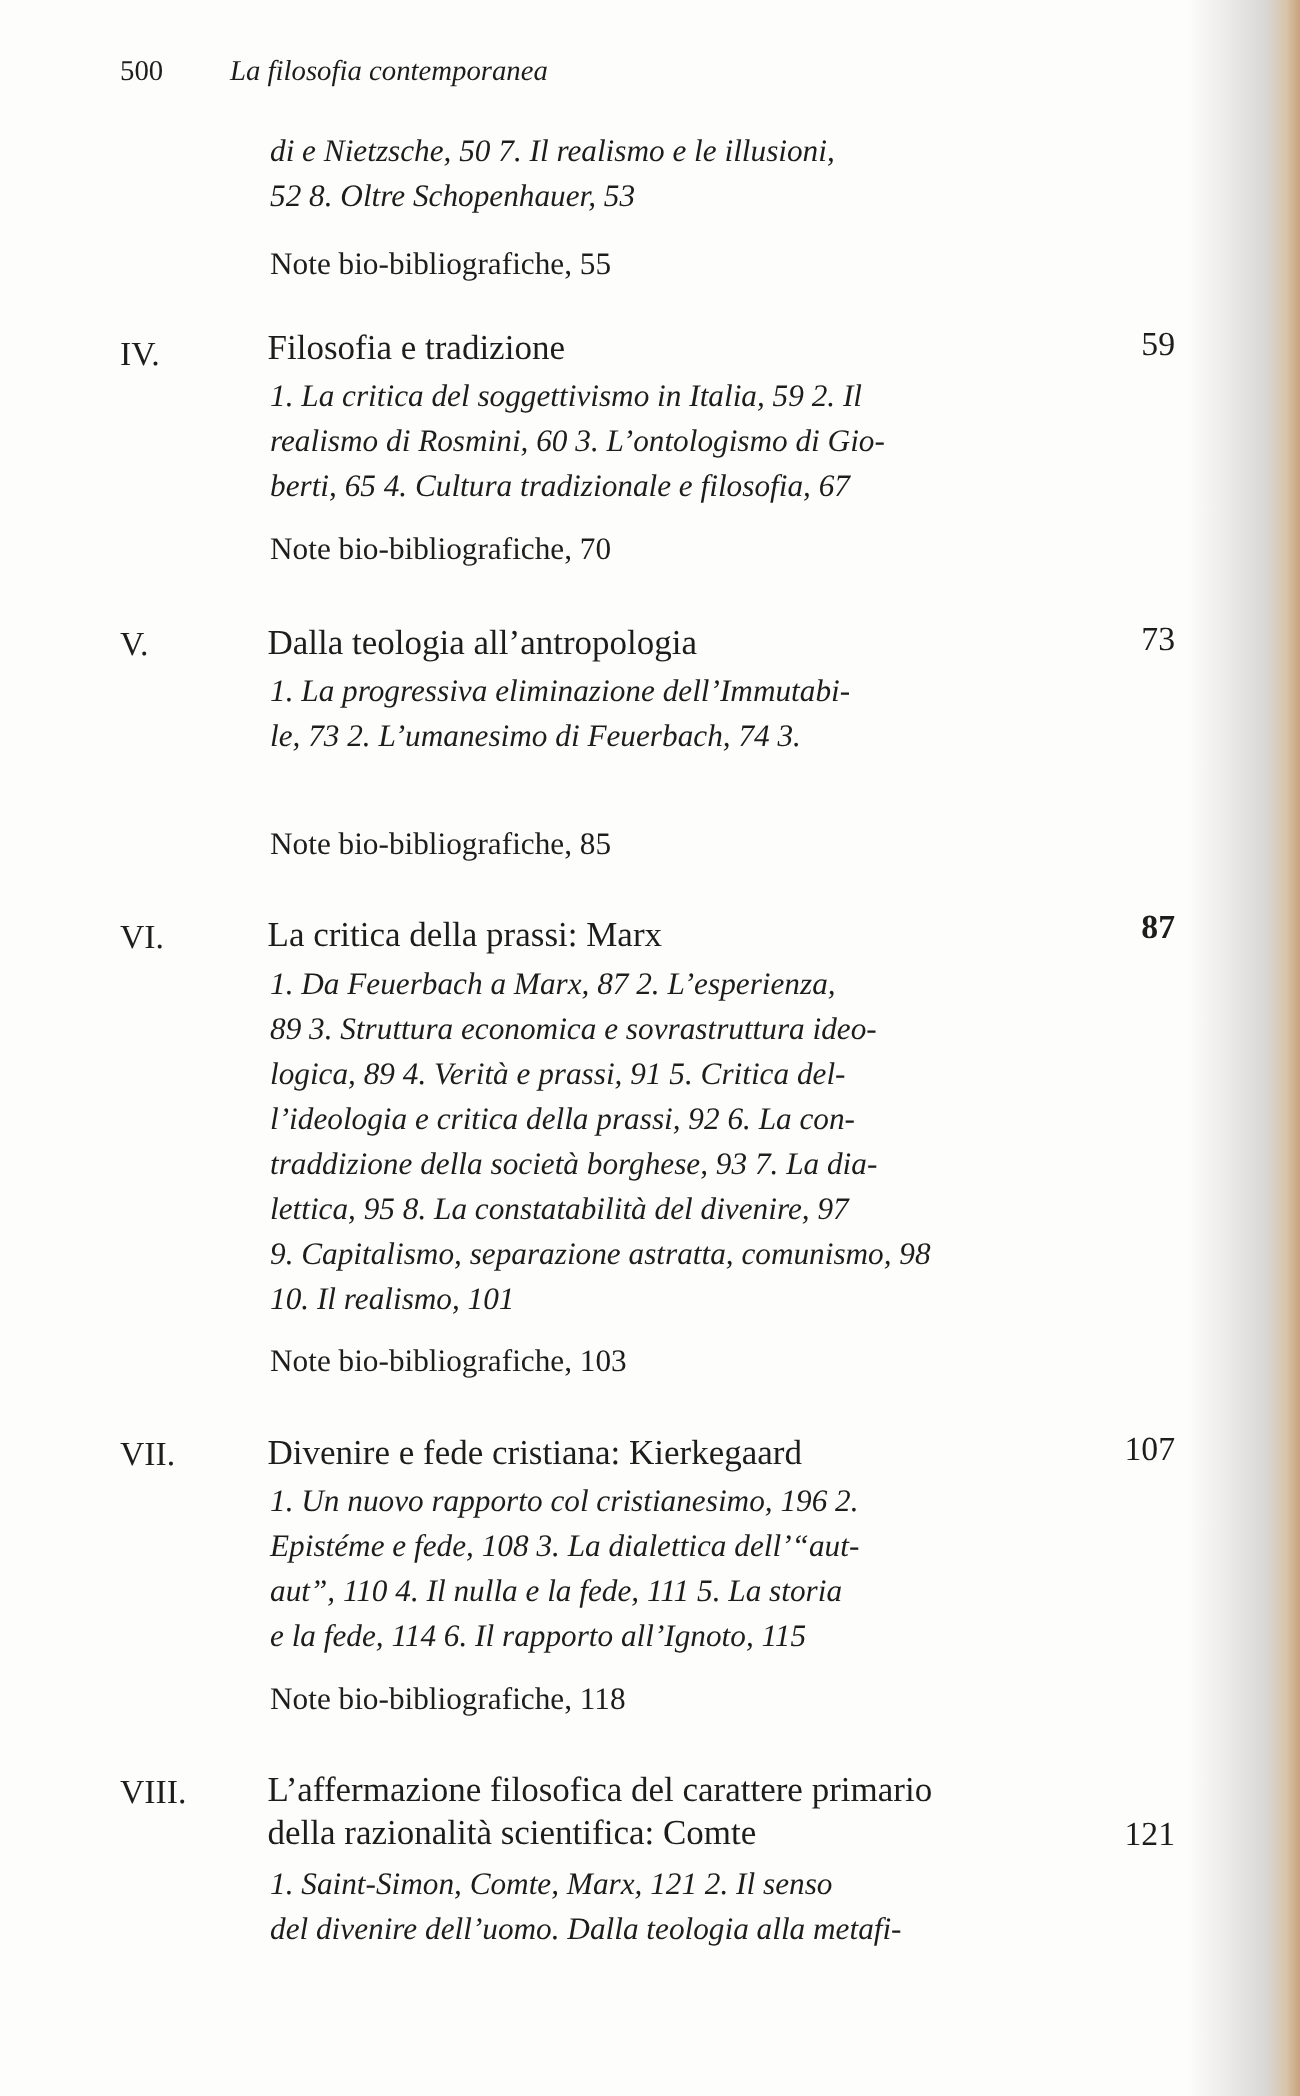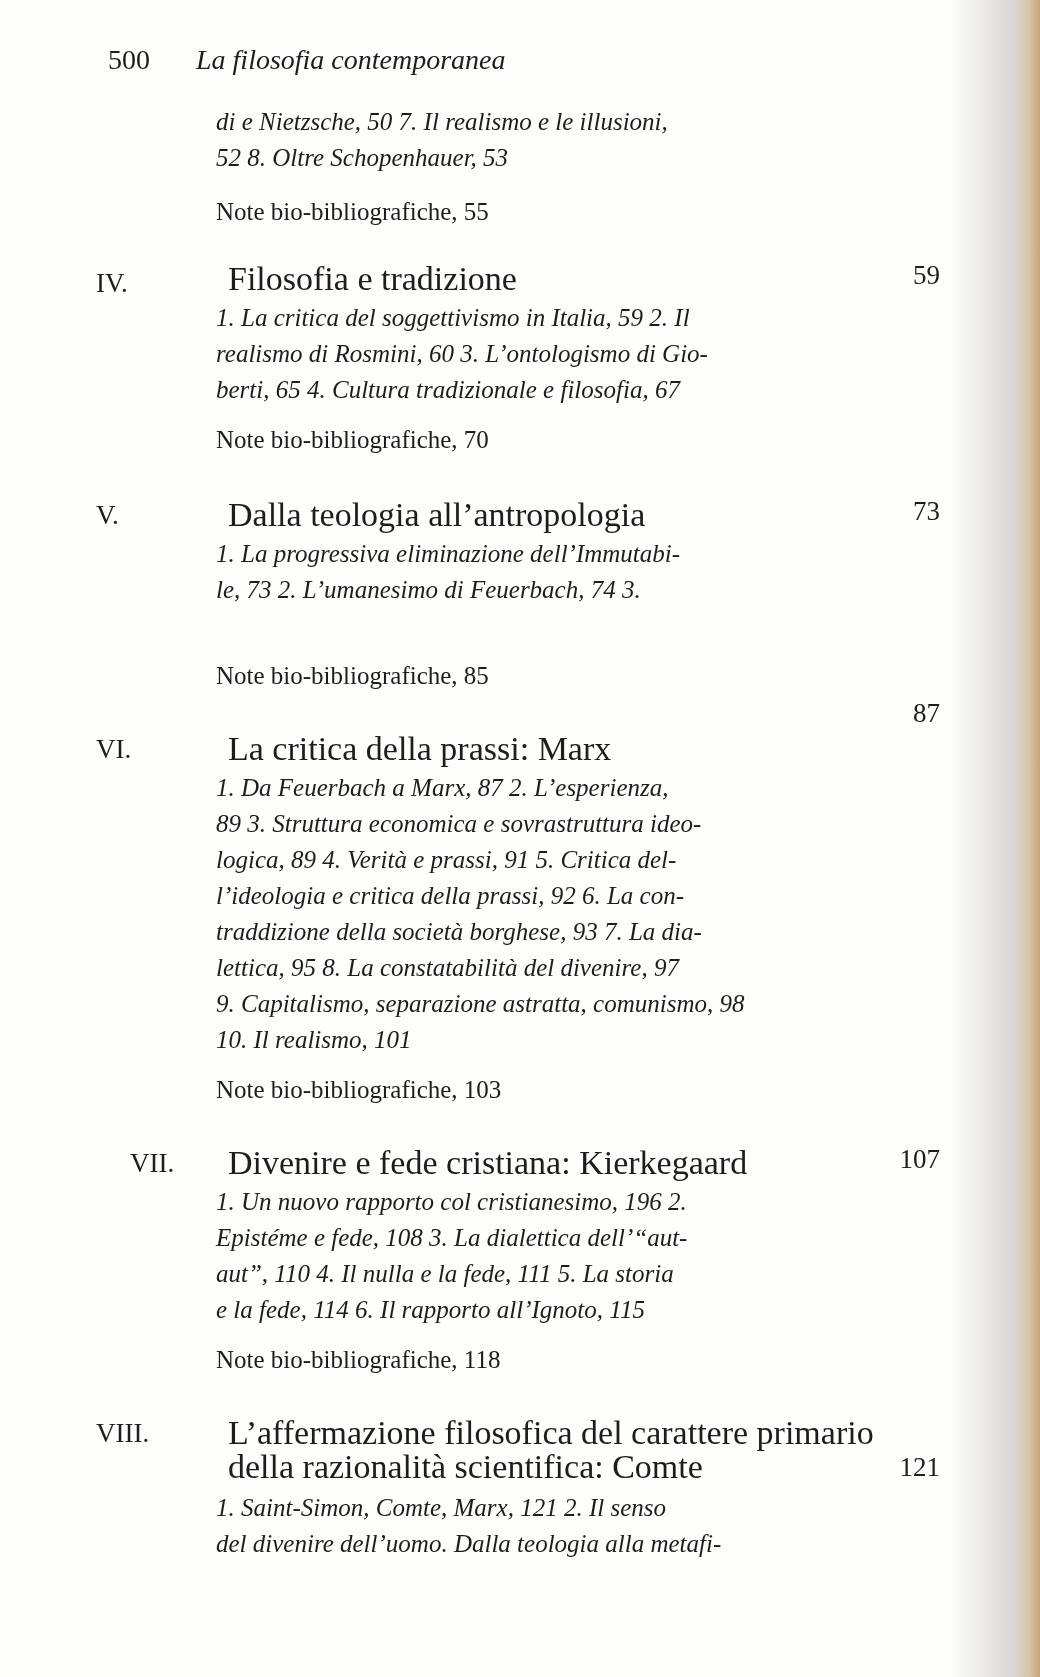--- a/index.html
+++ b/index.html
@@ -7,26 +7,26 @@
     width: 1040px; height: 1677px; overflow: hidden; position: relative;
     background: #fdfdfc;
     font-family: "Liberation Serif", "DejaVu Serif", serif;
     color: #1d1d1d;
   }
   .page-shadow {
     position: absolute; top: 0; right: 0; width: 90px; height: 1677px;
     background: linear-gradient(to right, rgba(253,253,252,0) 0%, #e9e8e6 40%, #d9d7d4 70%, #d8c4a8 88%, #c9a27a 100%);
   }
   .running-head {
-    position: absolute; top: 44px; left: 96px; font-size: 28px; margin-left: 12px;
+    position: absolute; top: 44px; left: 96px; font-size: 23px;
   }
   .running-head .folio { display: inline-block; width: 88px; }
   .running-head .title { font-style: italic; }
   .num { position: absolute; left: 96px; font-size: 27px; }
-  .chap-title { position: absolute; left: 228px; font-size: 34px; line-height: 34px; width: 660px; }
+  .chap-title { position: absolute; left: 214px; font-size: 28px; line-height: 34px; width: 660px; }
   .chap-page { position: absolute; right: 100px; font-size: 27px; text-align: right; }
   .sections {
     position: absolute; left: 216px; width: 612px; font-size: 25px; line-height: 36px;
     text-align: justify;
   }
   .note { position: absolute; left: 216px; font-size: 25px; }
 </style>
 </head>
 <body>
 
@@ -56,34 +56,34 @@
 <div class="chap-title" style="top:498px;">Dalla teologia all’antropologia</div>
 <div class="chap-page" style="top:496px;">73</div>
 <div class="sections" style="top:536px; font-style:italic;">
   <div>1. La progressiva eliminazione dell’Immutabi-</div>
   <div>le, 73   2. L’umanesimo di Feuerbach, 74   3.</div>
 </div>
 <div class="note" style="top:662px;">Note bio-bibliografiche, 85</div>
 
 <div class="num" style="top:734px;">VI.</div>
 <div class="chap-title" style="top:732px;">La critica della prassi: Marx</div>
-<div class="chap-page" style="top:698px;">87</div>
+<div class="chap-page" style="top:726px;font-weight:bold;">87</div>
 <div class="sections" style="top:770px; font-style:italic;">
   <div>1. Da Feuerbach a Marx, 87   2. L’esperienza,</div>
   <div>89   3. Struttura economica e sovrastruttura ideo-</div>
   <div>logica, 89   4. Verità e prassi, 91   5. Critica del-</div>
   <div>l’ideologia e critica della prassi, 92   6. La con-</div>
   <div>traddizione della società borghese, 93   7. La dia-</div>
   <div>lettica, 95   8. La constatabilità del divenire, 97</div>
   <div>9. Capitalismo, separazione astratta, comunismo, 98</div>
   <div>10. Il realismo, 101</div>
 </div>
 <div class="note" style="top:1076px;">Note bio-bibliografiche, 103</div>
 
-<div class="num" style="top:1148px;margin-left:34px;">VII.</div>
+<div class="num" style="top:1148px;">VII.</div>
 <div class="chap-title" style="top:1146px;">Divenire e fede cristiana: Kierkegaard</div>
 <div class="chap-page" style="top:1144px;">107</div>
 <div class="sections" style="top:1184px; font-style:italic;">
   <div>1. Un nuovo rapporto col cristianesimo, 196   2.</div>
   <div>Epistéme e fede, 108   3. La dialettica dell’“aut-</div>
   <div>aut”, 110   4. Il nulla e la fede, 111   5. La storia</div>
   <div>e la fede, 114   6. Il rapporto all’Ignoto, 115</div>
 </div>
 <div class="note" style="top:1346px;">Note bio-bibliografiche, 118</div>
 

